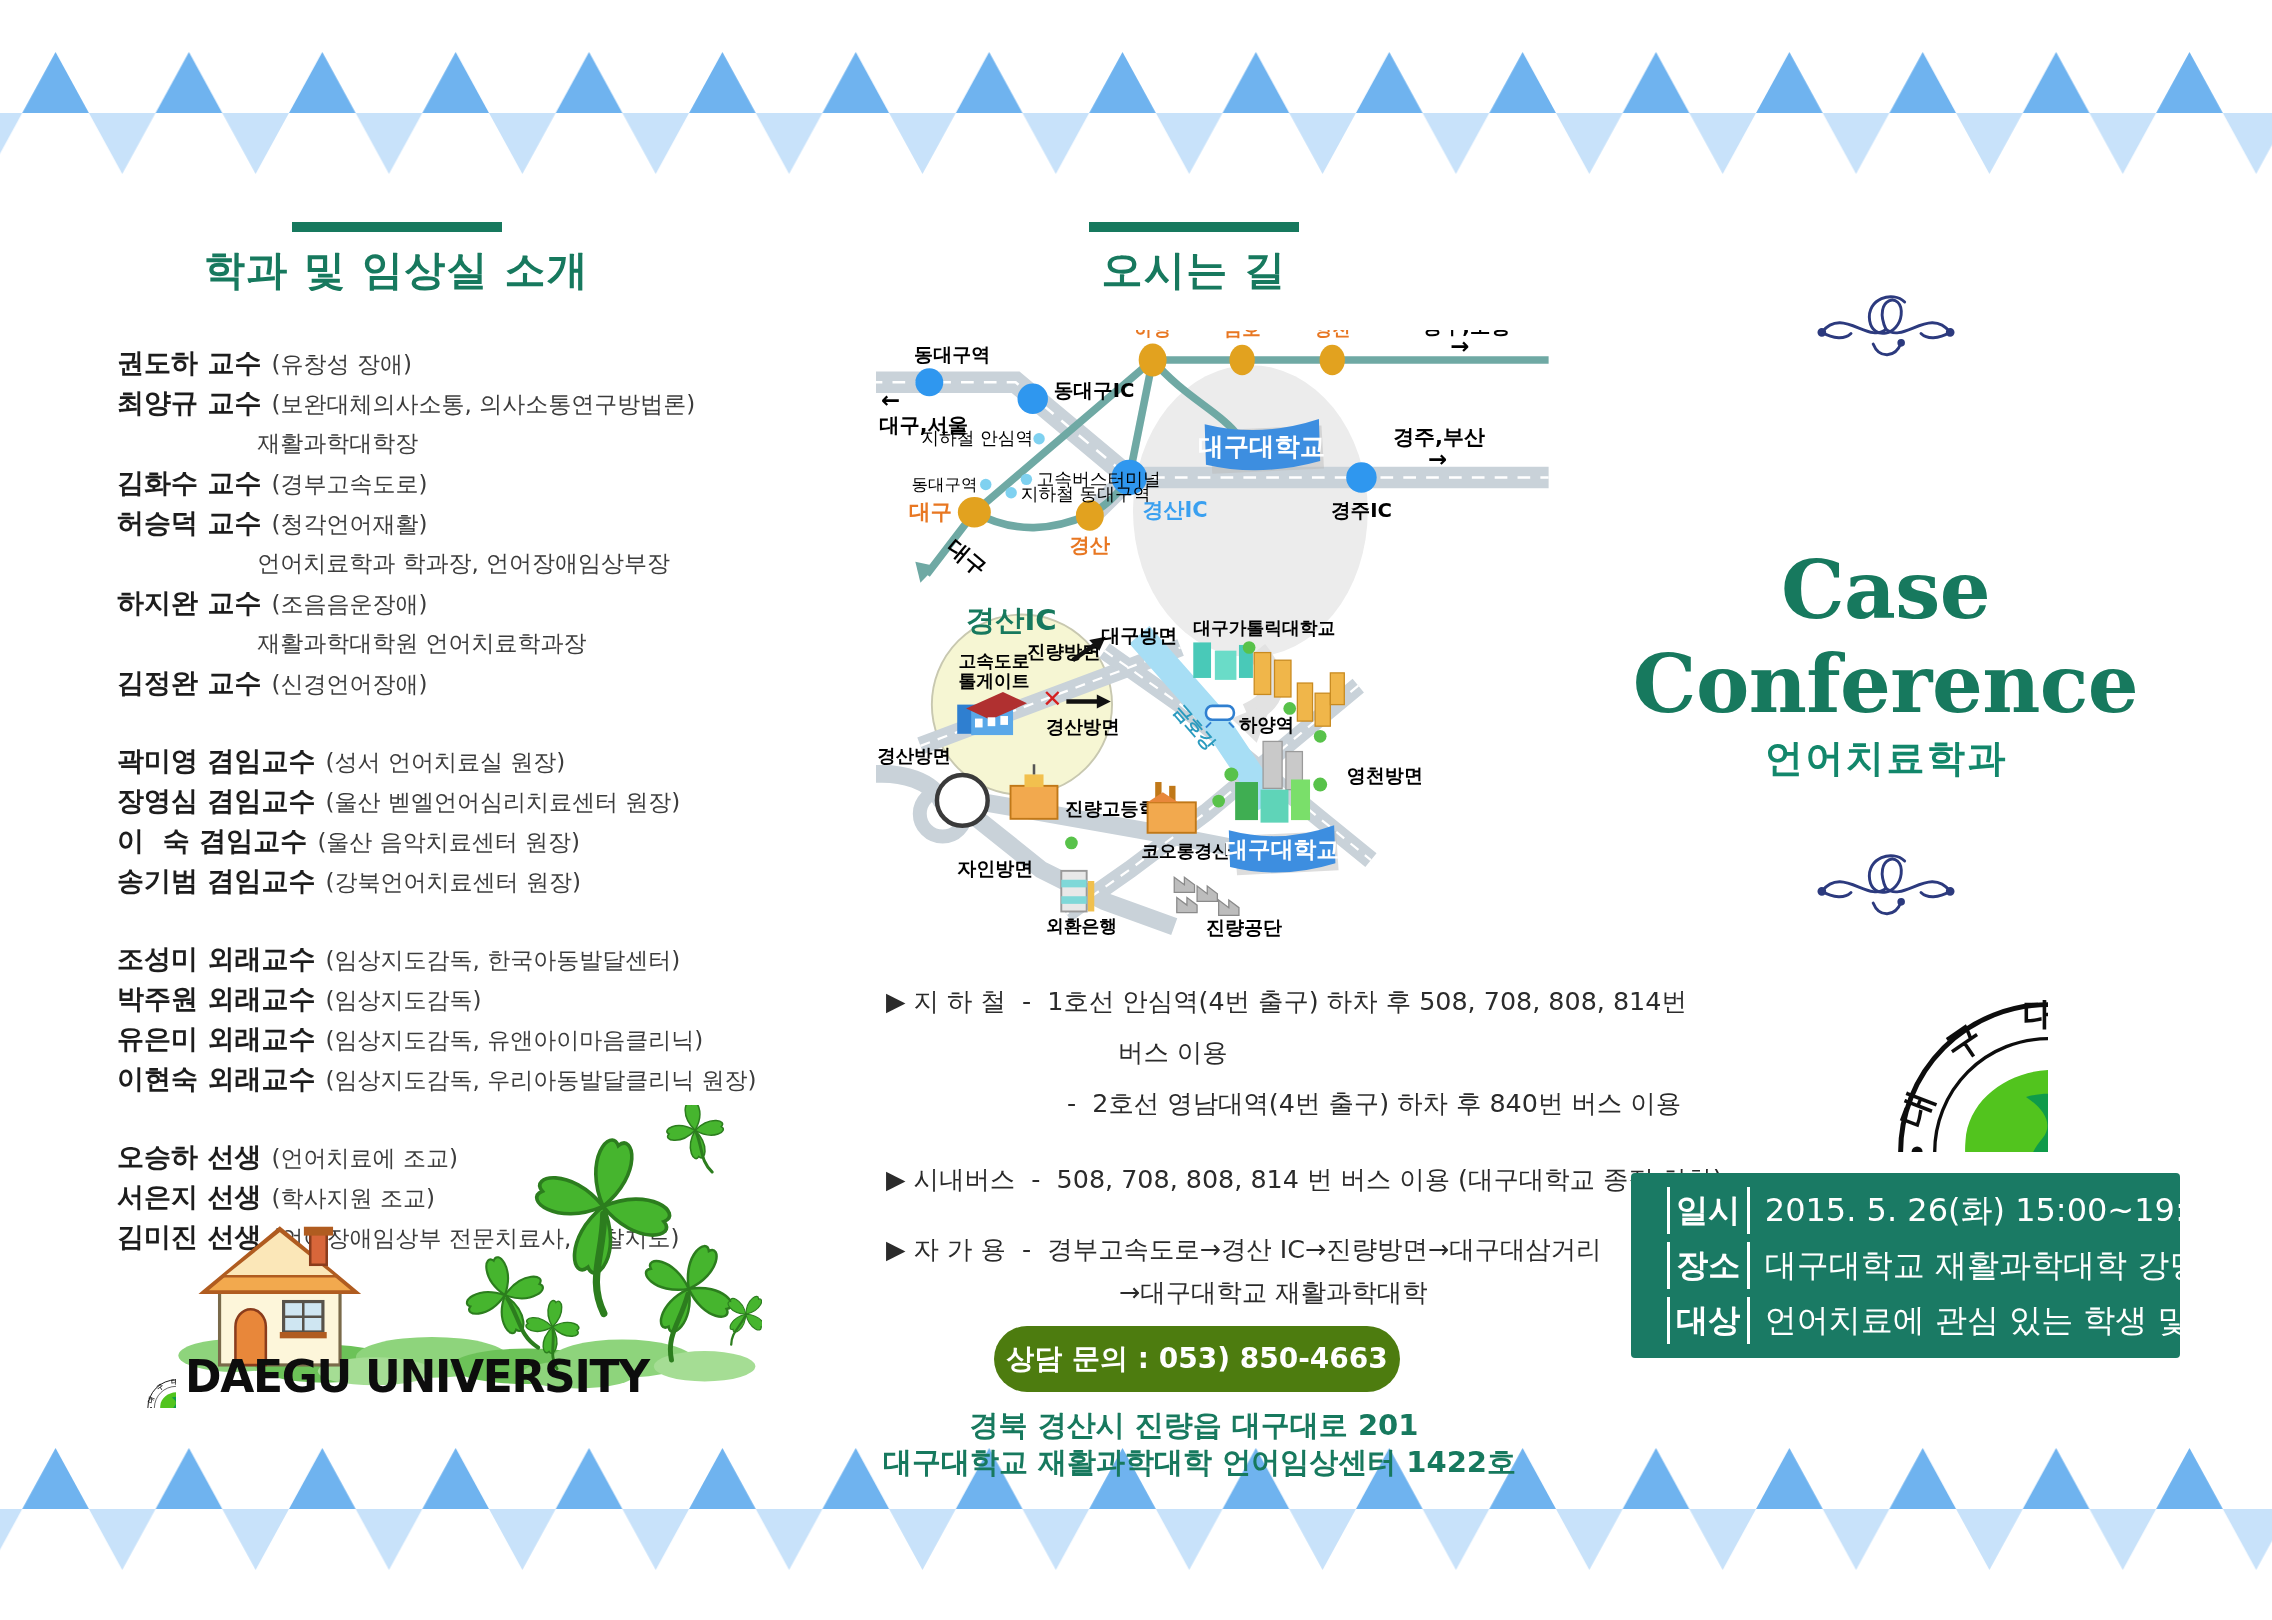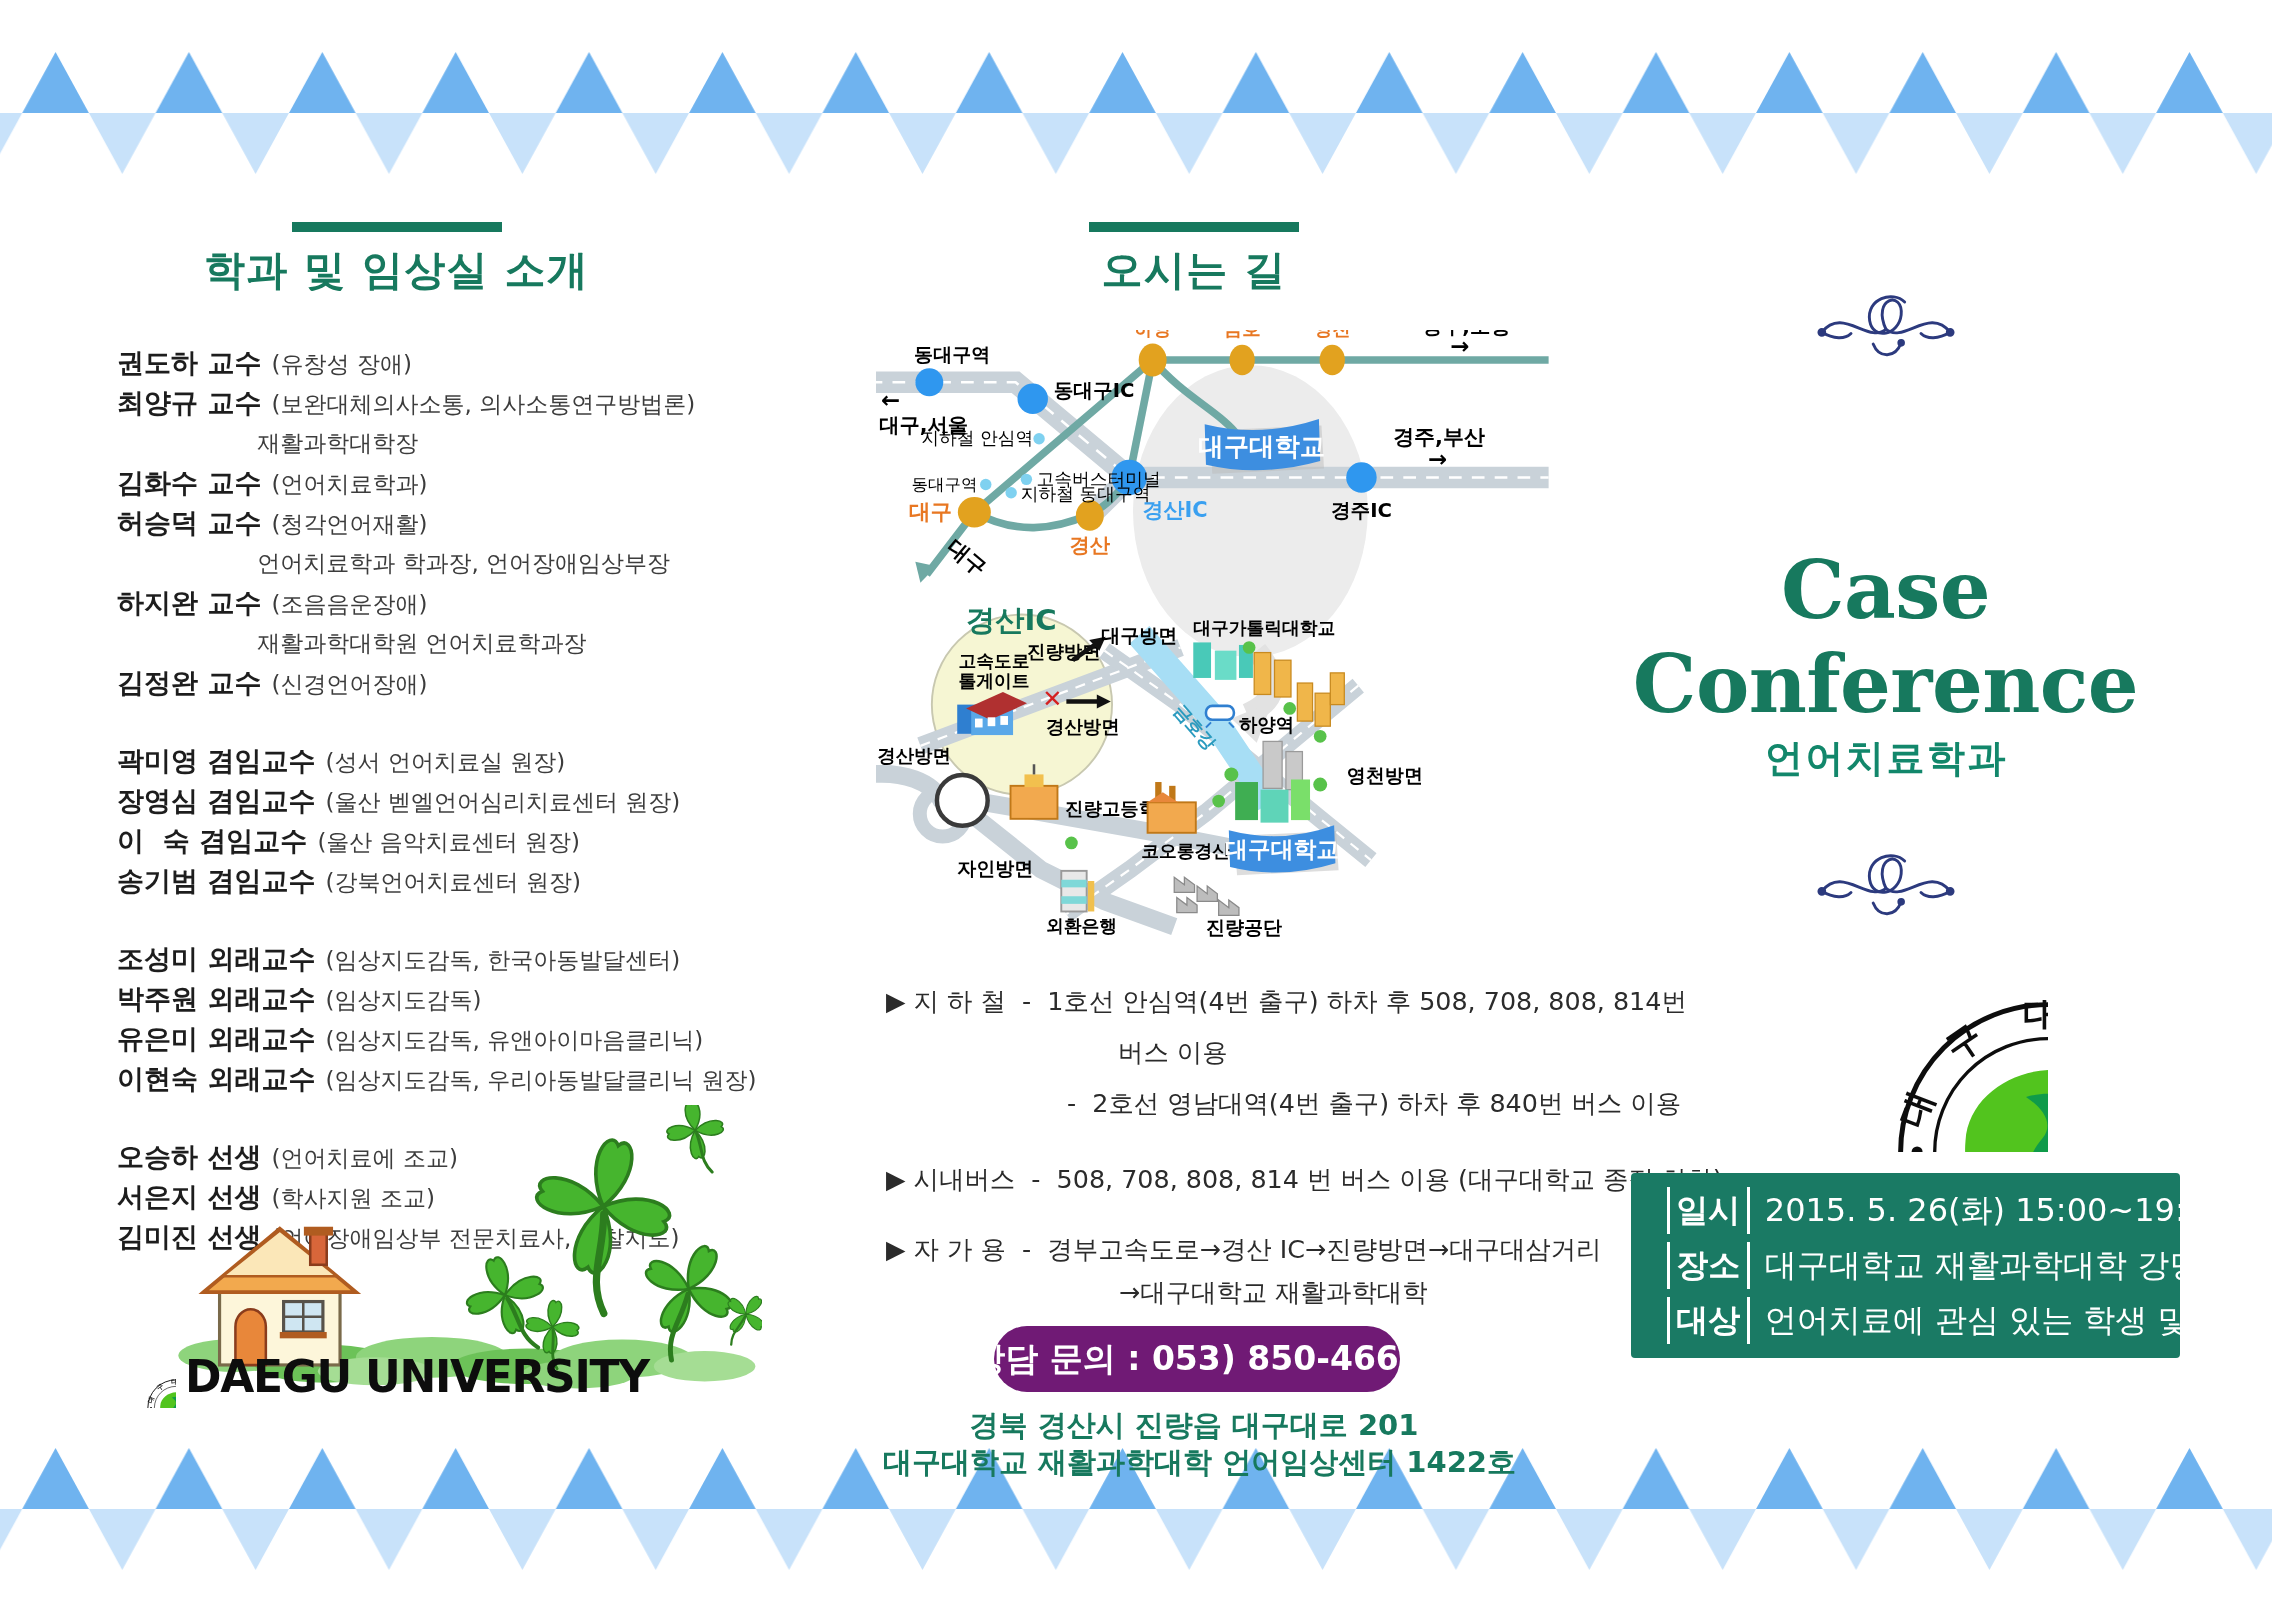--- a/index.html
+++ b/index.html
@@ -13,22 +13,22 @@
   
   .flist{left:117px;top:343px;width:641px;}
   .frow{height:40px;line-height:40px;white-space:nowrap;}
   .frow.gap{margin-top:38px;}
   .frow.cont{padding-left:130px;}
   .fname{font-size:27px;font-weight:bold;color:#1d1d1d;white-space:pre;}
   .fnote{font-size:23px;color:#3c3c3c;margin-left:10.2px;white-space:pre;}
   
   .dline{font-size:25.4px;color:#2b2b2b;white-space:pre;}
   
-  .contact{left:994px;top:1238px;width:406px;height:66px;background:#701a75;border-radius:33px;
-           color:#fff;font-size:33px;font-weight:bold;display:flex;align-items:center;justify-content:center;white-space:pre;}
+  .contact{left:994px;top:1238px;width:406px;height:66px;background:#4d7c0f;border-radius:33px;
+           color:#fff;font-size:28px;font-weight:bold;display:flex;align-items:center;justify-content:center;white-space:pre;}
   .addr{left:883px;width:622px;text-align:center;font-size:29px;font-weight:bold;color:#17795E;white-space:pre;}
   
   .year{left:1607px;top:410px;width:559px;text-align:center;font-family:"DejaVu Serif","Liberation Serif",serif;
         font-size:63px;font-weight:bold;color:#17795E;}
   .conf{left:1587px;top:543px;width:597px;text-align:center;font-family:"DejaVu Serif","Liberation Serif",serif;
         font-size:80px;font-weight:bold;color:#17795E;letter-spacing:-0.6px;}
   .dept{left:1607px;top:733px;width:559px;text-align:center;font-size:38px;font-weight:bold;color:#12876B;letter-spacing:2.5px;}
   .infobox{left:1631px;top:1173px;width:549px;height:185px;background:#1A7A64;border-radius:4px;
            display:flex;flex-direction:column;justify-content:center;padding:0 36px;box-sizing:border-box;}
   .irow{display:flex;align-items:center;height:55px;white-space:pre;}
@@ -55,21 +55,21 @@
     <rect x="0" y="0" width="3579" height="192" fill="url(#tri)"></rect>
   </svg>
 
   <div class="abs tbar" style="left:292px;top:222px;width:210px"></div>
   <div class="abs ptitle" style="left:117px;top:243px;width:559px">학과 및 임상실 소개</div>
 
   <div class="abs flist">
     <div class="frow"><span class="fname">권도하 교수</span><span class="fnote">(유창성 장애)</span></div>
     <div class="frow"><span class="fname">최양규 교수</span><span class="fnote">(보완대체의사소통, 의사소통연구방법론)</span></div>
     <div class="frow cont"><span class="fnote">재활과학대학장</span></div>
-    <div class="frow"><span class="fname">김화수 교수</span><span class="fnote">(언어치료학과)</span></div>
+    <div class="frow"><span class="fname">김화수 교수</span><span class="fnote">(경부고속도로)</span></div>
     <div class="frow"><span class="fname">허승덕 교수</span><span class="fnote">(청각언어재활)</span></div>
     <div class="frow cont"><span class="fnote">언어치료학과 학과장, 언어장애임상부장</span></div>
     <div class="frow"><span class="fname">하지완 교수</span><span class="fnote">(조음음운장애)</span></div>
     <div class="frow cont"><span class="fnote">재활과학대학원 언어치료학과장</span></div>
     <div class="frow"><span class="fname">김정완 교수</span><span class="fnote">(신경언어장애)</span></div>
     <div class="frow gap"><span class="fname">곽미영 겸임교수</span><span class="fnote">(성서 언어치료실 원장)</span></div>
     <div class="frow"><span class="fname">장영심 겸임교수</span><span class="fnote">(울산 벧엘언어심리치료센터 원장)</span></div>
     <div class="frow"><span class="fname">이  숙 겸임교수</span><span class="fnote">(울산 음악치료센터 원장)</span></div>
     <div class="frow"><span class="fname">송기범 겸임교수</span><span class="fnote">(강북언어치료센터 원장)</span></div>
     <div class="frow gap"><span class="fname">조성미 외래교수</span><span class="fnote">(임상지도감독, 한국아동발달센터)</span></div>

